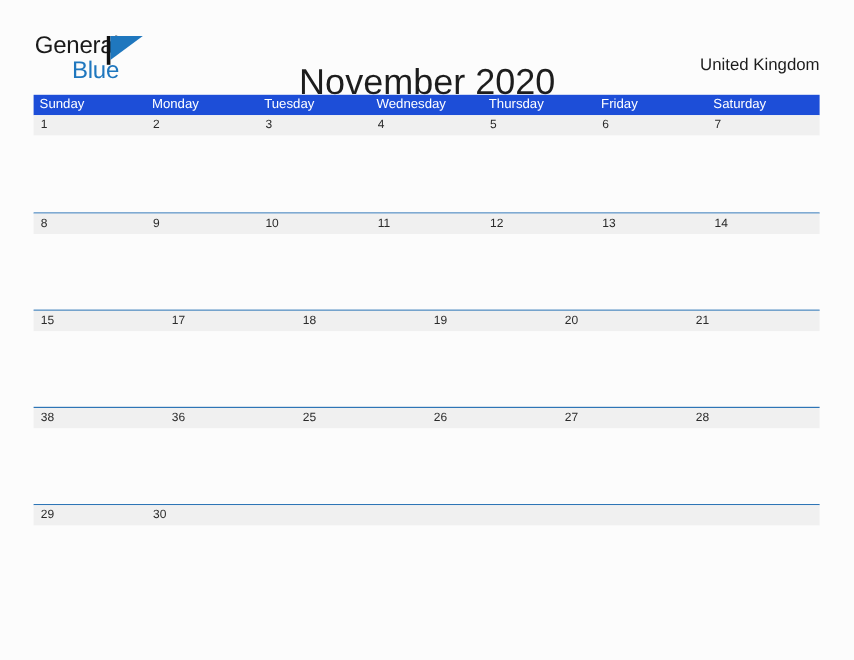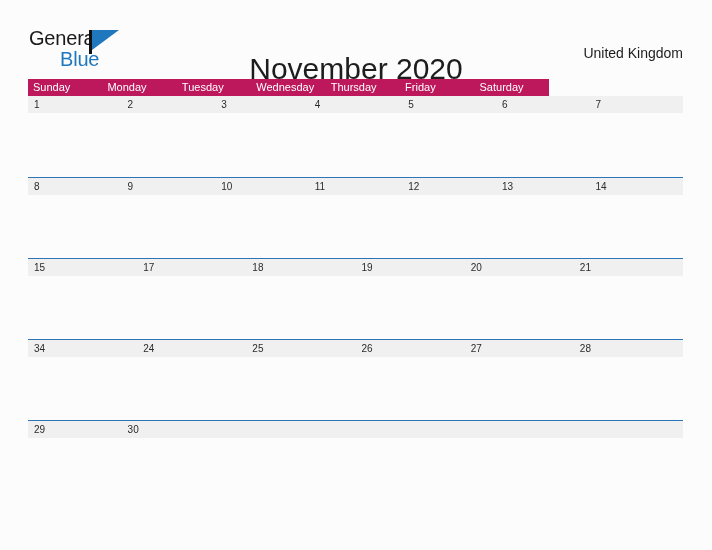--- a/index.html
+++ b/index.html
@@ -107,23 +107,23 @@
   
   .calendar {
     position: absolute;
     left: 28px;
     top: 79px;
     width: 655px;
   }
 
   .weekday-row {
     display: flex;
-    width: 521px;
+    width: 655px;
     height: 17px;
-    background: #be185d;
+    background: #1d4ed8;
   }
   .weekday-cell {
     flex: 1 1 0;
     color: #ffffff;
     font-size: 11px;
     line-height: 17px;
     padding-left: 5px;
     box-sizing: border-box;
     white-space: nowrap;
     overflow: hidden;
@@ -226,22 +226,22 @@
         <div class="day-cell">18</div>
         <div class="day-cell">19</div>
         <div class="day-cell">20</div>
         <div class="day-cell">21</div>
       </div>
       <div class="day-body"></div>
     </div>
 
     <div class="week-row ruled">
       <div class="day-band">
-        <div class="day-cell">34</div>
-        <div class="day-cell">24</div>
+        <div class="day-cell">38</div>
+        <div class="day-cell">36</div>
         <div class="day-cell">25</div>
         <div class="day-cell">26</div>
         <div class="day-cell">27</div>
         <div class="day-cell">28</div>
       </div>
       <div class="day-body"></div>
     </div>
 
     <div class="week-row ruled">
       <div class="day-band">

